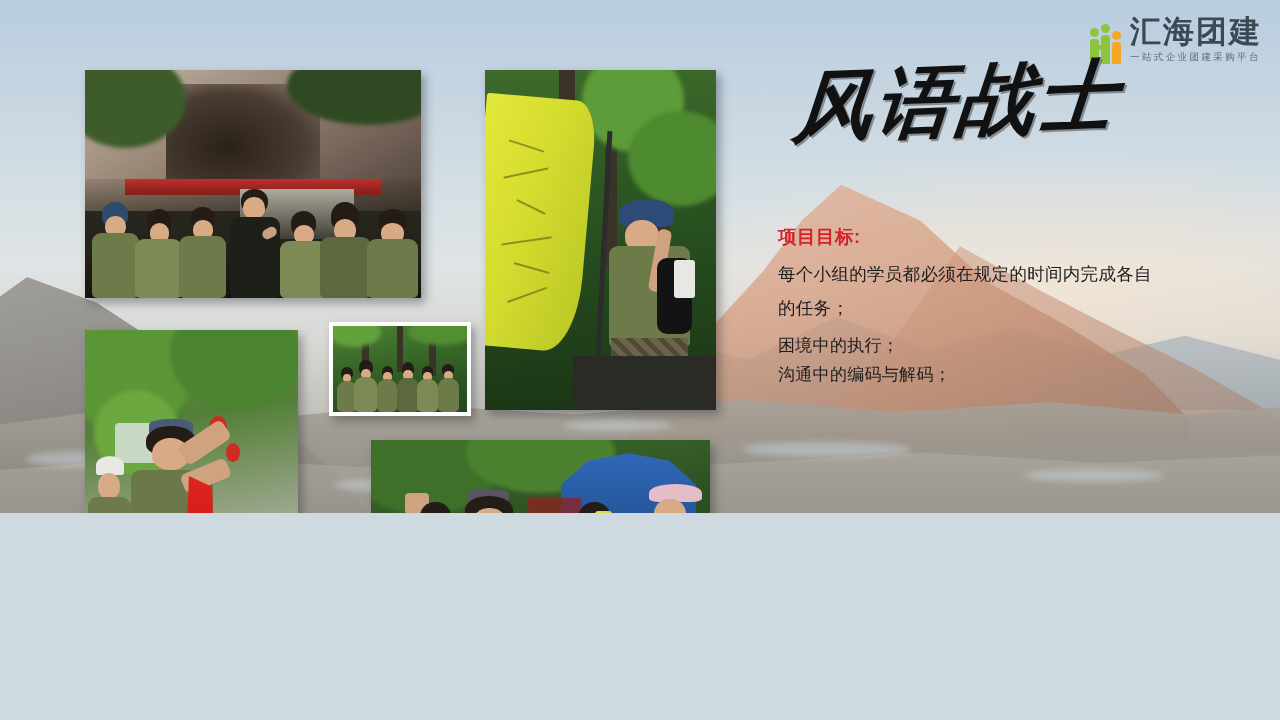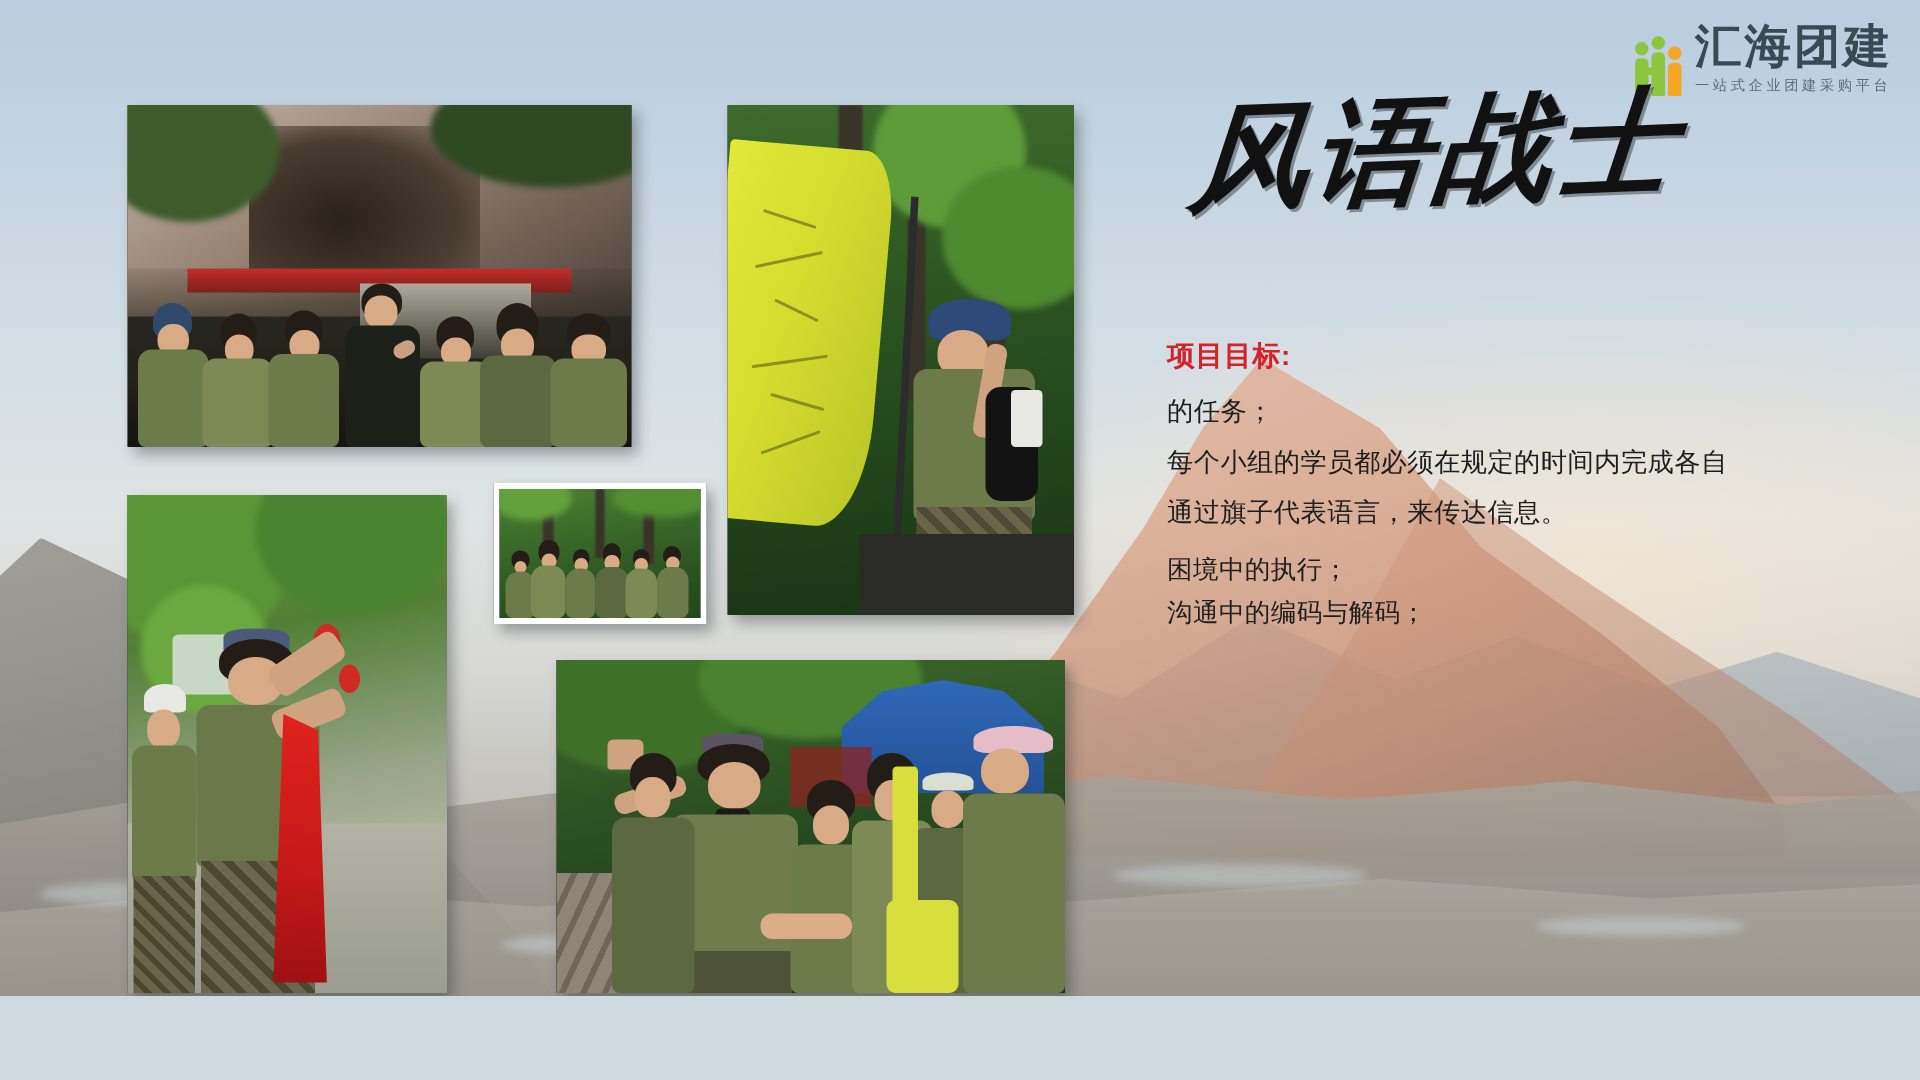--- a/index.html
+++ b/index.html
@@ -1,21 +1,21 @@
 <!DOCTYPE html>
 <html><head>
 <meta charset="utf-8">
 <style>
   html,body{margin:0;padding:0;}
   body{
     width:1280px;height:720px;overflow:hidden;
     font-family:"Liberation Sans","DejaVu Sans",sans-serif;
     background:#cfd9e0;
   }
-  #slide{position:relative;width:1280px;height:664px;overflow:hidden;}
+  #slide{position:relative;width:1280px;height:513px;overflow:hidden;}
 
   
   .bg-sky{
     position:absolute;inset:0;
     background:linear-gradient(180deg,#b9cde0 0%,#c6d5e1 18%,#d5dfe5 38%,#dfe4e4 52%,#d8d9d6 66%,#c3c2bc 80%,#b0afa9 92%,#a7a7a1 100%);
   }
   .bg-glow{
     position:absolute;left:48%;top:30%;width:70%;height:55%;
     background:radial-gradient(ellipse at center,rgba(255,232,205,.55) 0%,rgba(255,225,195,.22) 45%,rgba(255,225,195,0) 72%);
   }
@@ -399,23 +399,22 @@
       <div class="L" style="left:65%;top:72%;width:14%;height:28%;background:#d7df3c;border-radius:6px;"></div>
 
       <div class="L" style="left:40%;top:76%;width:18%;height:8%;background:#dbae89;border-radius:8px;"></div>
     </div>
   </div>
 
   <div class="panel">
 
     <div>
       <div class="sec-head">项目目标:</div>
+      <div class="desc-line">每个小组的学员都必须在规定的时间内完成各自</div>
       <div class="desc-line">的任务；</div>
-      <div class="desc-line">每个小组的学员都必须在规定的时间内完成各自</div>
-      <div class="desc-line">通过旗子代表语言，来传达信息。</div>
     </div>
 
     <div class="goals">
       <div class="goal-line">困境中的执行；</div>
       <div class="goal-line">沟通中的编码与解码；</div>
     </div>
 
   </div>
 
 </div>

